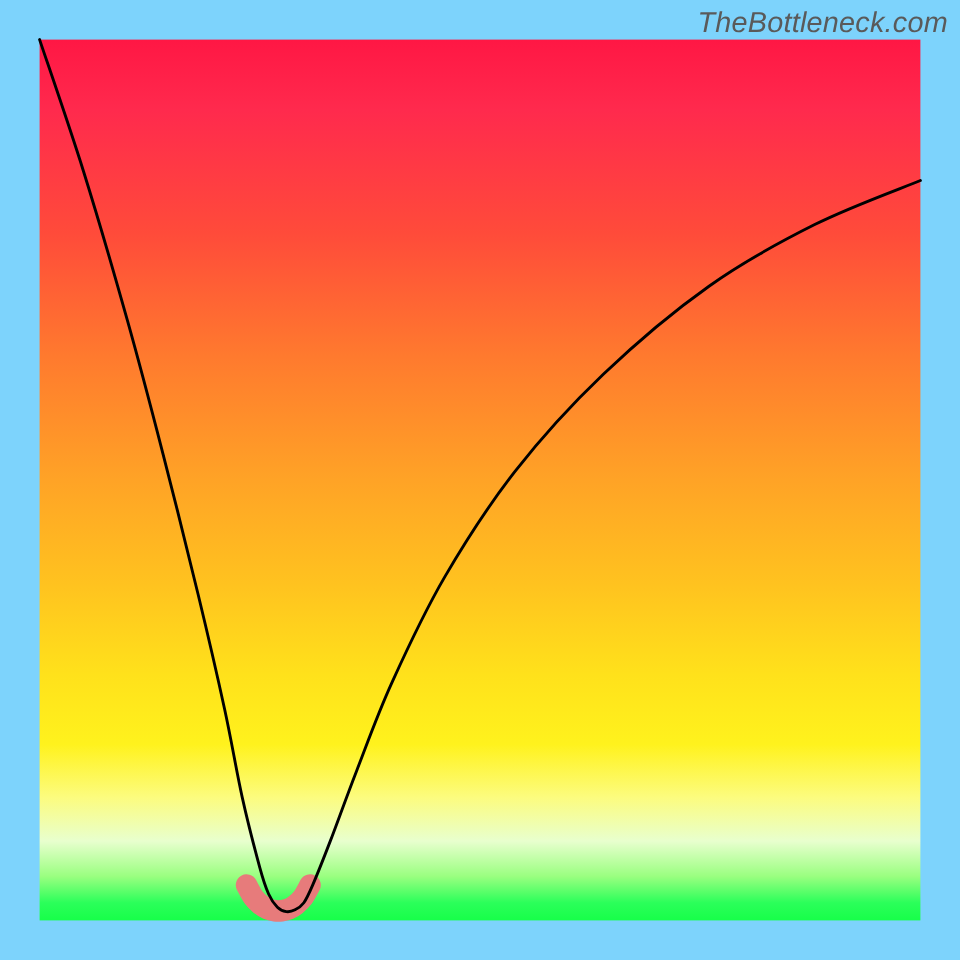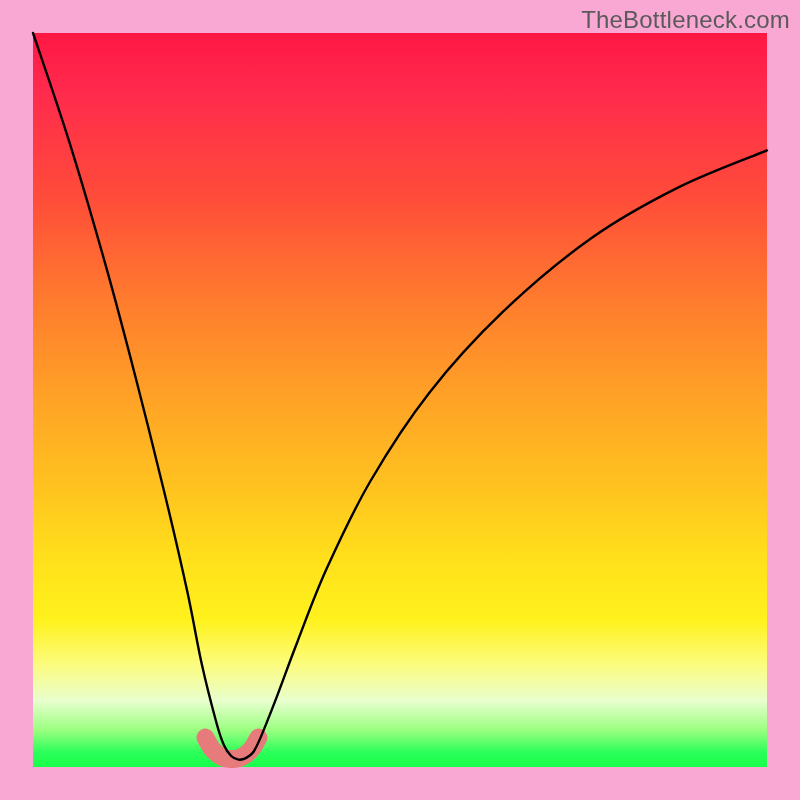--- a/index.html
+++ b/index.html
@@ -7,21 +7,22 @@
     padding: 0;
     width: 800px;
     height: 800px;
     overflow: hidden;
     background: #000;
     font-family: Arial, Helvetica, sans-serif;
   }
   .frame {
     position: absolute;
     inset: 0;
-    background: #f9a8d4;
+    background: #7dd3fc;
+    font-style: italic;
   }
   .plot-area {
     position: absolute;
     left: 33px;
     top: 33px;
     width: 734px;
     height: 734px;
     
     background: linear-gradient(
       to bottom,

